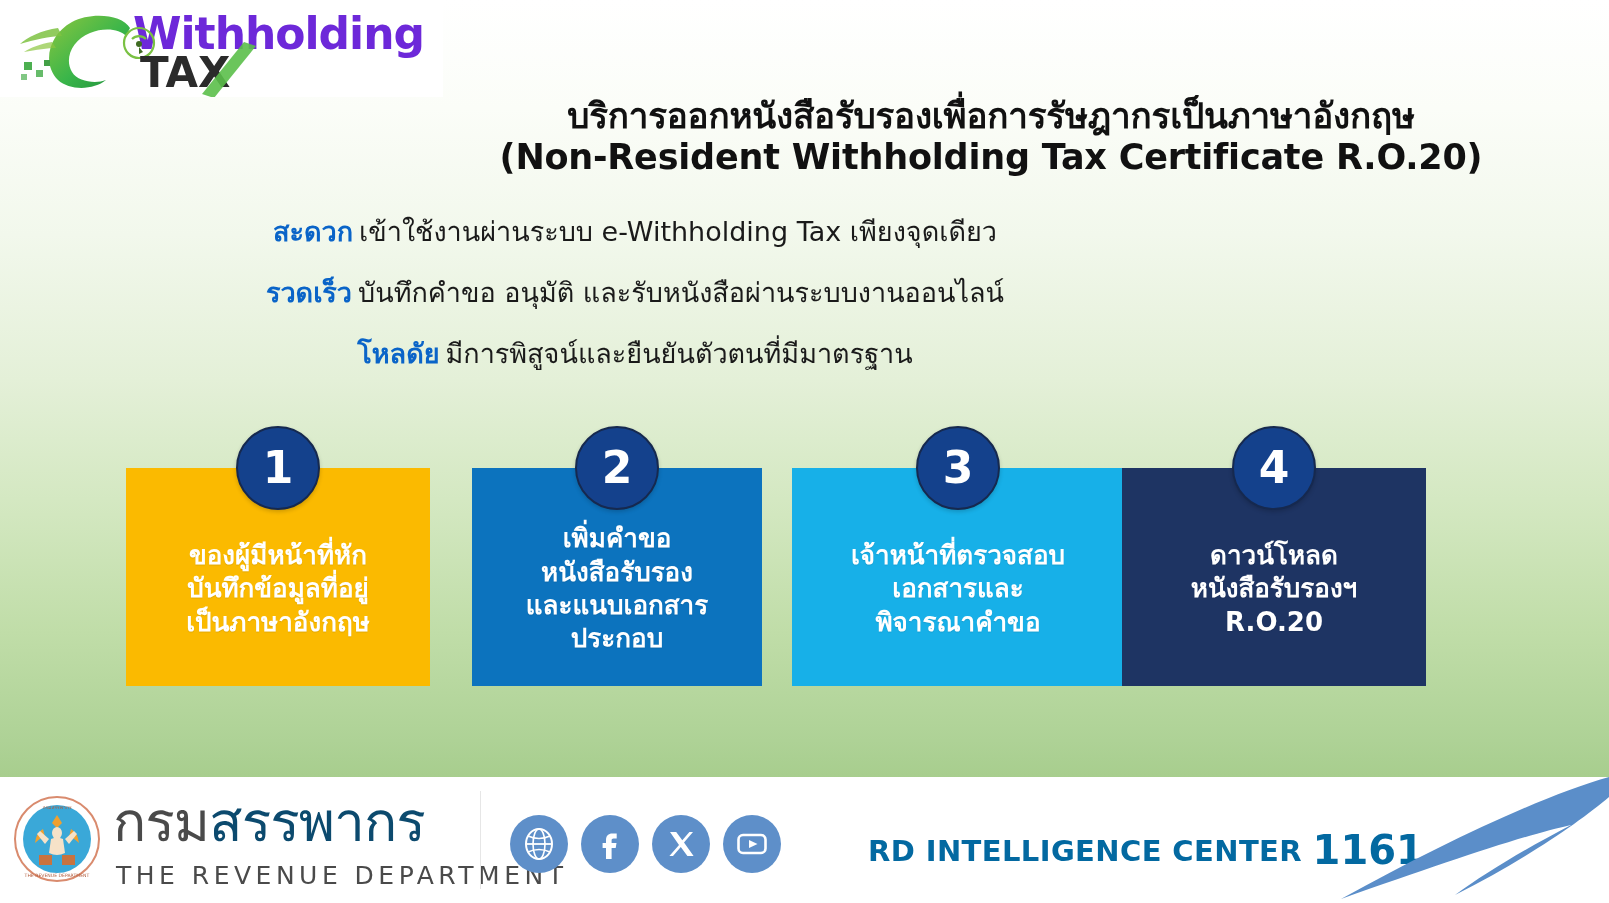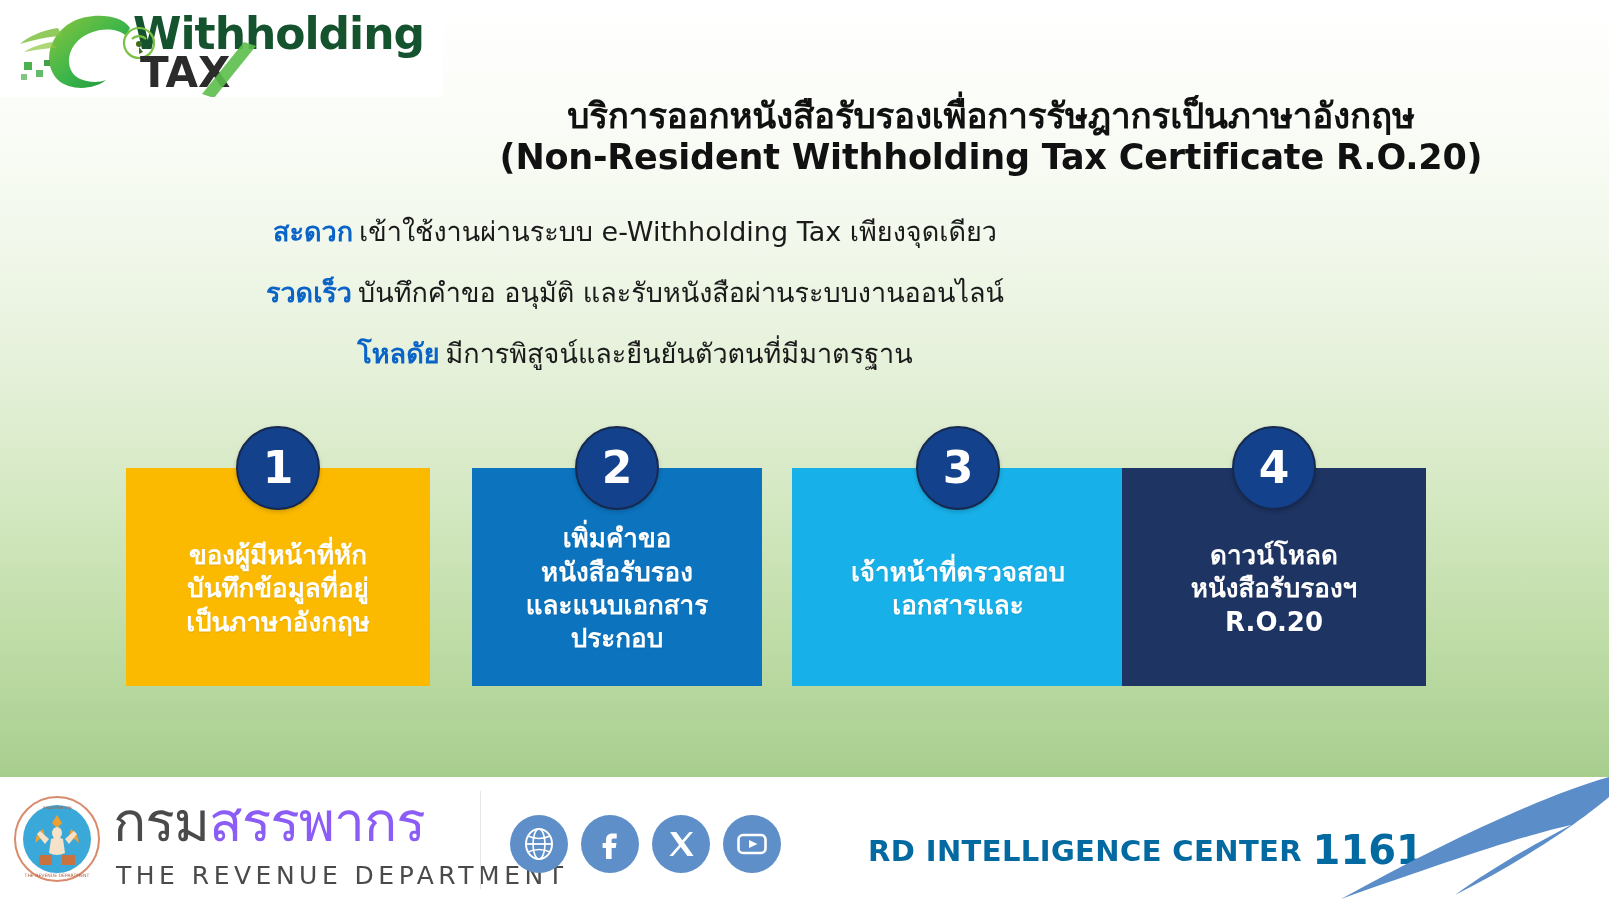--- a/index.html
+++ b/index.html
@@ -40,21 +40,21 @@
     left: 18px; top: 12px;
     width: 128px; height: 78px;
   }
   .logo-word {
     position: absolute;
     left: 133px; top: 8px;
     font-family: "DejaVu Sans", sans-serif;
     font-weight: bold;
     font-size: 44px;
     letter-spacing: -1px;
-    color: #14532d;
+    color: #6d28d9;
     white-space: nowrap;
   }
   .logo-tax {
     position: absolute;
     left: 140px; top: 48px;
     font-family: "DejaVu Sans", sans-serif;
     font-weight: bold;
     font-size: 42px;
     color: #2b2b2b;
     letter-spacing: 0px;
@@ -173,21 +173,21 @@
   .rd-th {
     position: absolute;
     left: 113px; top: 18px;
     font-size: 55px;
     font-weight: normal;
     letter-spacing: -1px;
     white-space: nowrap;
     line-height: 1;
     color: #4a4a4a;
   }
-  .rd-th .blue { color: #8b5cf6; }
+  .rd-th .blue { color: #0c4a6e; }
   .rd-en {
     position: absolute;
     left: 116px; top: 84px;
     font-size: 25px;
     letter-spacing: 4.5px;
     color: #4a4a4a;
     white-space: nowrap;
   }
   .sep-line {
     position: absolute;
@@ -305,20 +305,21 @@
         <div>และแนบเอกสาร</div>
         <div>ประกอบ</div>
       </div>
     </div>
 
     <div class="step step-3">
       <div class="badge">3</div>
       <div class="step-text">
         <div>เจ้าหน้าที่ตรวจสอบ</div>
         <div>เอกสารและ</div>
+        <div>พิจารณาคำขอ</div>
       </div>
     </div>
 
     <div class="step step-4">
       <div class="badge">4</div>
       <div class="step-text">
         <div>ดาวน์โหลด</div>
         <div>หนังสือรับรองฯ</div>
         <div>R.O.20</div>
       </div>

